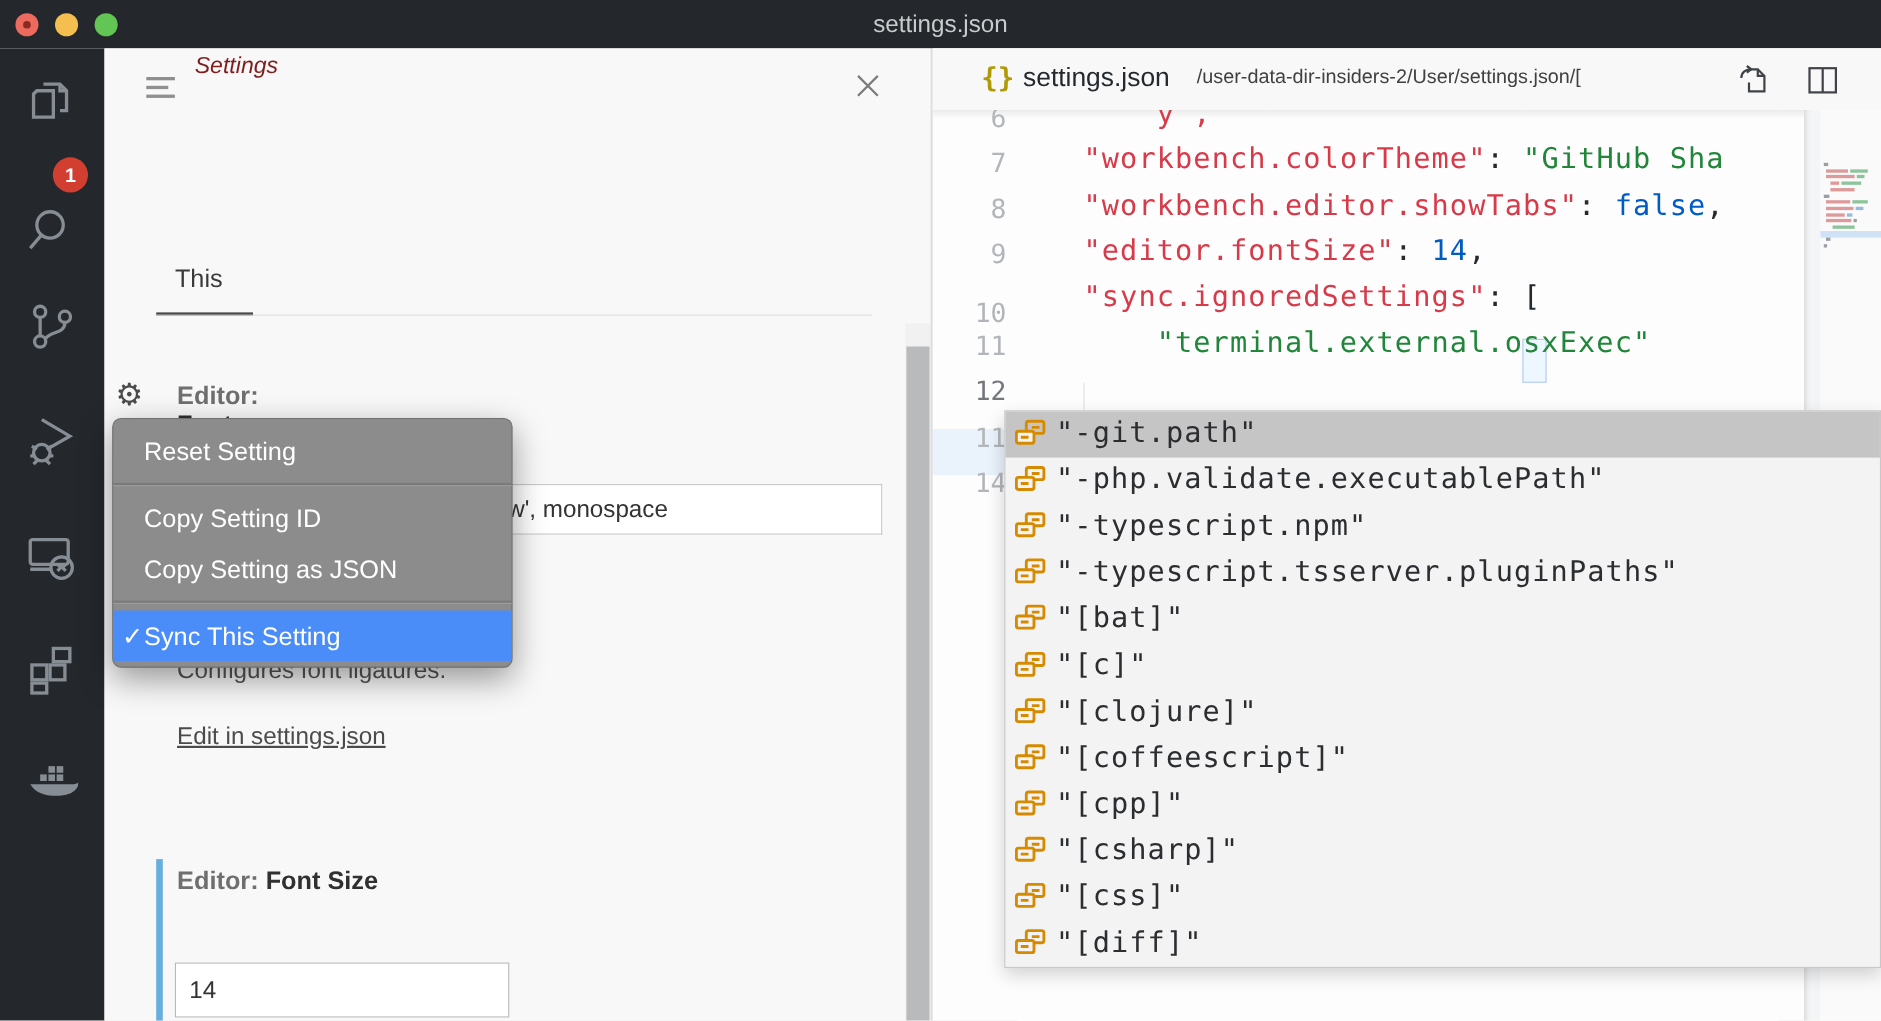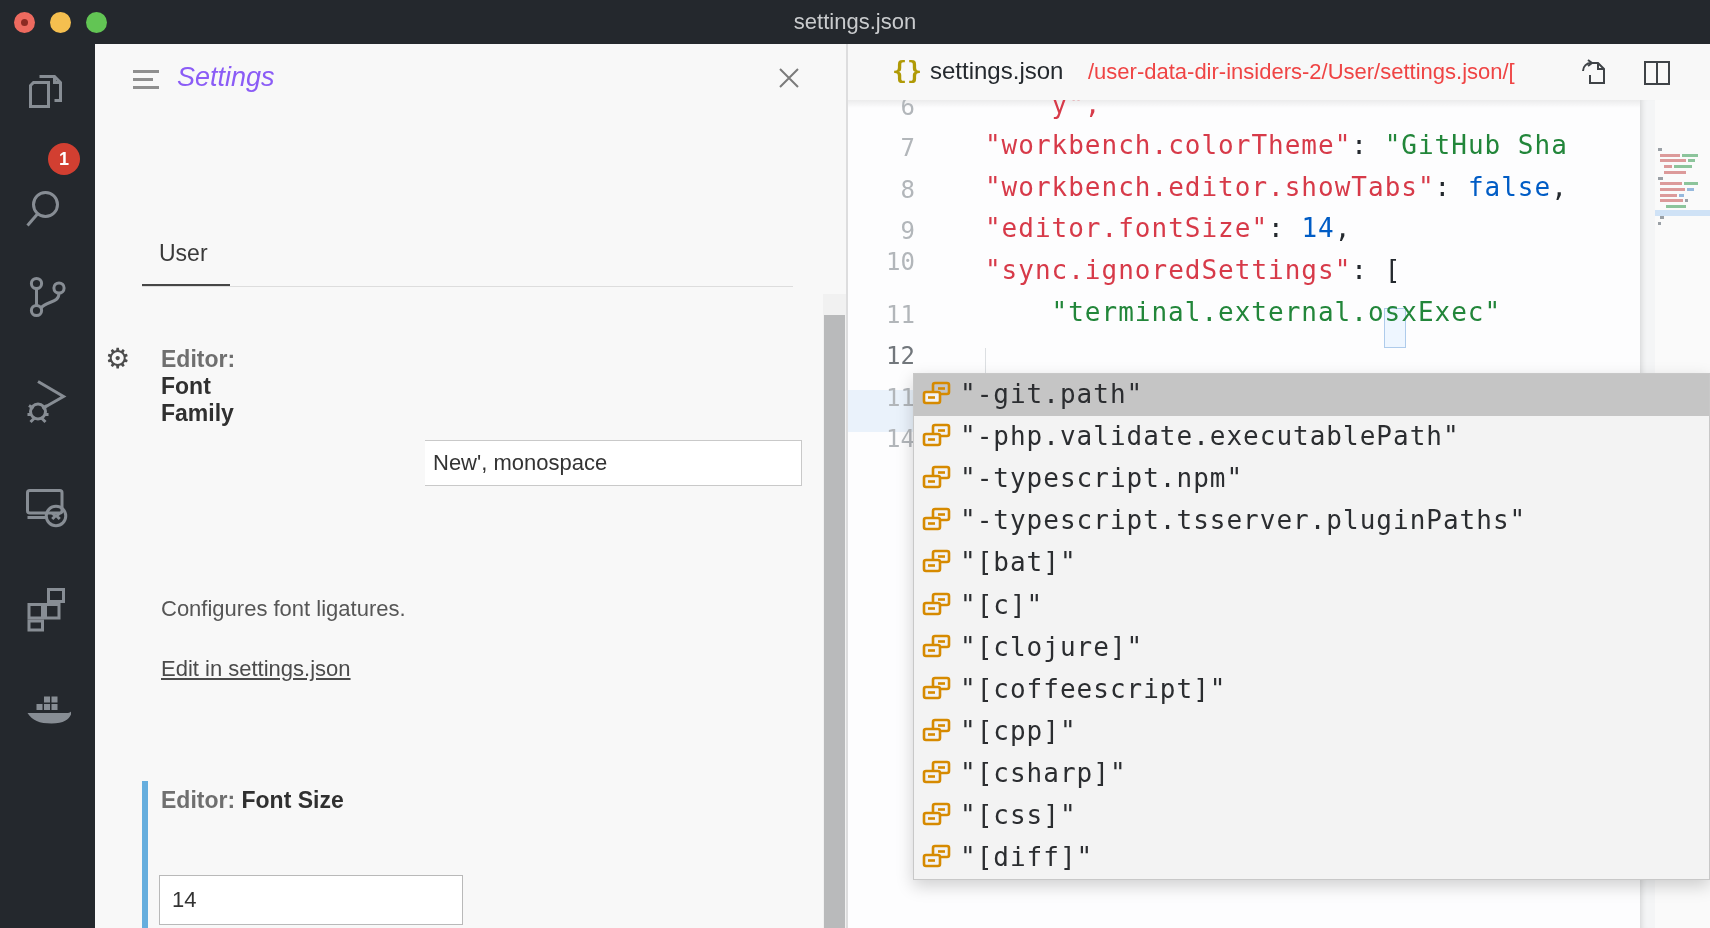--- a/index.html
+++ b/index.html
@@ -20,21 +20,21 @@
   .act-icon svg{width:48px;height:48px;stroke:#878d94;fill:none;stroke-width:2;}
   #explorer-badge{position:absolute;left:48px;top:99px;width:32px;height:32px;border-radius:50%;
                   background:#d23f31;color:#fff;font-size:18px;font-weight:bold;text-align:center;
                   line-height:32px;}
 
   
   #settings-panel{left:95px;top:44px;width:751px;height:884px;background:#f8f8f8;}
   #pane-divider{left:846px;top:44px;width:2px;height:884px;background:#ddddde;}
   #settings-header-icon{left:38px;top:26px;width:30px;height:24px;}
   #settings-header-icon div{height:0;border-top:3px solid #8f8f8f;margin-bottom:5px;}
-  #settings-title{left:82px;top:18px;font-size:27px;font-style:italic;color:#8b5cf6;}
+  #settings-title{left:82px;top:4px;font-size:21px;font-style:italic;color:#7f1d1d;}
   #settings-close{left:680px;top:20px;width:28px;height:28px;}
   #settings-close svg{width:28px;height:28px;stroke:#7b7b7b;stroke-width:2;fill:none;}
 
   #search-box{left:47px;top:101px;width:651px;height:53px;background:#fff;border:1px solid #cbcbcb;}
   #search-input{position:absolute;left:14px;top:0;width:420px;height:51px;border:0;outline:none;
                 font-size:22px;color:#2f2f2f;background:transparent;font-family:"Liberation Sans",sans-serif;}
   #search-badge{position:absolute;left:355px;top:9px;height:34px;background:#cbcbcb;border-radius:4px;
                 color:#333;font-size:21px;line-height:34px;padding:0 14px;}
   #clear-filter{position:absolute;left:602px;top:12px;width:30px;height:28px;}
 
@@ -79,21 +79,21 @@
   #menu-check{position:absolute;left:8px;top:0;font-size:23px;color:#fff;}
 
   
   #editor-pane{left:848px;top:44px;width:862px;height:884px;background:#fdfdfe;}
   #breadcrumb-row{position:absolute;left:0;top:0;width:862px;height:56px;background:#f8f8f8;}
   #breadcrumb-shadow{position:absolute;left:0;top:56px;width:862px;height:8px;
                      background:linear-gradient(rgba(0,0,0,.07),rgba(0,0,0,0));}
   #json-icon{position:absolute;left:44px;top:12px;font-size:25px;font-weight:bold;color:#b09a06;
              font-family:"DejaVu Sans Mono",monospace;}
   #breadcrumb-file{position:absolute;left:82px;top:13px;font-size:24px;color:#24292e;font-weight:500;}
-  #breadcrumb-path{position:absolute;left:240px;top:15px;font-size:22px;color:#ef4444;}
+  #breadcrumb-path{position:absolute;left:240px;top:15px;font-size:18px;color:#404040;}
   #open-changes-btn{position:absolute;left:730px;top:13px;width:32px;height:32px;}
   #split-btn{position:absolute;left:793px;top:13px;width:32px;height:32px;}
   #open-changes-btn svg,#split-btn svg{stroke:#3f4347;fill:none;stroke-width:2;}
 
   #code-area{position:absolute;left:0;top:56px;width:862px;height:828px;overflow:hidden;}
   #current-line{position:absolute;left:0;top:290px;width:792px;height:42px;background:#eaf2fb;}
   .linenum{position:absolute;width:67px;text-align:right;font-family:"DejaVu Sans Mono",monospace;
            font-size:24px;color:#b2b6ba;left:0;}
   .codeline{position:absolute;font-family:"DejaVu Sans Mono",monospace;font-size:26px;
             letter-spacing:1px;white-space:pre;color:#24292e;}
@@ -200,21 +200,21 @@
         <div style="width:26px;"></div>
     </div>
     <div class="abs" id="settings-title">Settings</div>
     <div class="abs" id="settings-close">
       <svg viewBox="0 0 28 28">
           <path d="M5 5 L23 23 M23 5 L5 23"></path>
         </svg>
     </div>
 
 
-    <div class="abs" id="tab-user">User</div>
+    <div class="abs" id="tab-user">This</div>
     <div class="abs" id="tab-underline"></div>
     <div class="abs" id="tab-rule"></div>
 
     <div class="abs" id="settings-scrollbar-track"></div>
     <div class="abs" id="settings-scrollbar-thumb"></div>
 
     <div class="abs" id="gear-row">
       <div id="gear-icon">⚙</div>
       <div id="font-family-label" class="setting-label">
         <span class="pfx">Editor: </span><span class="main">Font Family</span>
@@ -230,20 +230,31 @@
       <div id="fontsize-bar"></div>
       <div id="fontsize-label" class="setting-label">
         <span class="pfx">Editor: </span><span class="main">Font Size</span>
       </div>
       <input id="fontsize-input" readonly="" value="14" style="">
     </div>
   </div>
 
   <div class="abs" id="pane-divider"></div>
 
+  <div class="abs" id="context-menu">
+    <div class="menu-item">Reset Setting</div>
+    <div class="menu-sep"></div>
+    <div class="menu-item">Copy Setting ID</div>
+    <div class="menu-item">Copy Setting as JSON</div>
+    <div class="menu-sep"></div>
+    <div class="menu-item" id="menu-item-sync">
+      <span id="menu-check">✓</span>
+      <span>Sync This Setting</span>
+    </div>
+  </div>
 
   <div class="abs" id="editor-pane">
     <div id="breadcrumb-row">
       <div id="json-icon">{}</div>
       <div id="breadcrumb-file">settings.json</div>
       <div id="breadcrumb-path">/user-data-dir-insiders-2/User/settings.json/[</div>
       <div id="open-changes-btn">
         <svg viewBox="0 0 32 32">
             <path d="M12 6 h8 l6 6 v14 h-14 v-8"></path>
             <path d="M20 6 v6 h6"></path>
@@ -262,21 +273,21 @@
 
     <div id="code-area">
       <div id="current-line"></div>
       <div id="bracket-box"></div>
       <div id="indent-guide"></div>
       <div id="linenums">
           <div class="linenum" style="top: -7.4px;">6</div>
           <div class="linenum" style="top: 34.2px;">7</div>
           <div class="linenum" style="top: 75.8px;">8</div>
           <div class="linenum" style="top: 117.4px;">9</div>
-          <div class="linenum" style="top: 148px;">10</div>
+          <div class="linenum" style="top: 171px;">10</div>
           <div class="linenum" style="top: 200.6px;">11</div>
           <div class="linenum" style="top: 242.2px; color: rgb(114, 119, 124);">12</div>
           <div class="linenum" style="top: 283.8px;">11</div>
           <div class="linenum" style="top: 325.4px;">14</div>
         </div>
       <div id="codelines">
           <div class="codeline" style="top: -11.4px; left: 203.52px;"><span class="tk-key">y",</span></div>
           <div class="codeline" style="top: 30.2px; left: 136.96px;"><span class="tk-key">"workbench.colorTheme"</span><span class="tk-p">: </span><span class="tk-str">"GitHub Sha</span></div>
           <div class="codeline" style="top: 71.8px; left: 136.96px;"><span class="tk-key">"workbench.editor.showTabs"</span><span class="tk-p">: </span><span class="tk-kw">false</span><span class="tk-p">,</span></div>
           <div class="codeline" style="top: 113.4px; left: 136.96px;"><span class="tk-key">"editor.fontSize"</span><span class="tk-p">: </span><span class="tk-num">14</span><span class="tk-p">,</span></div>

